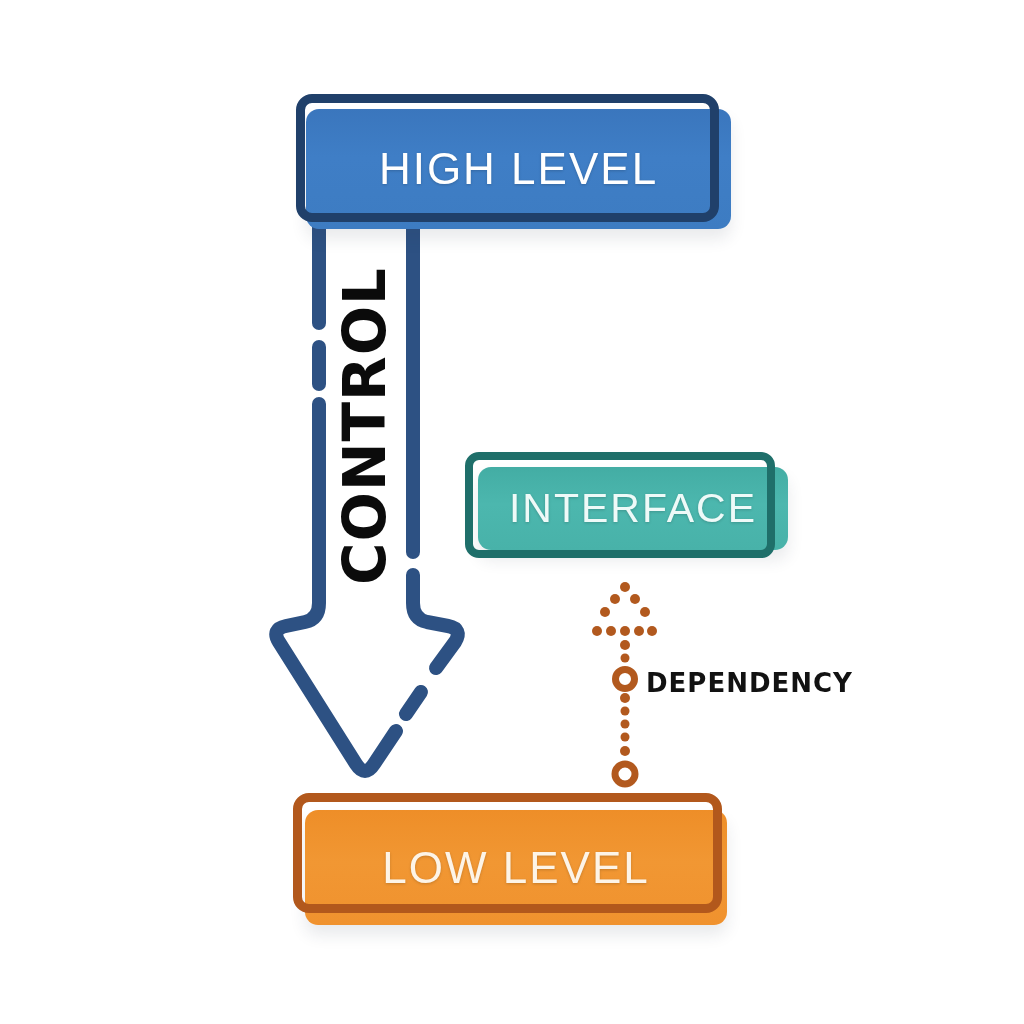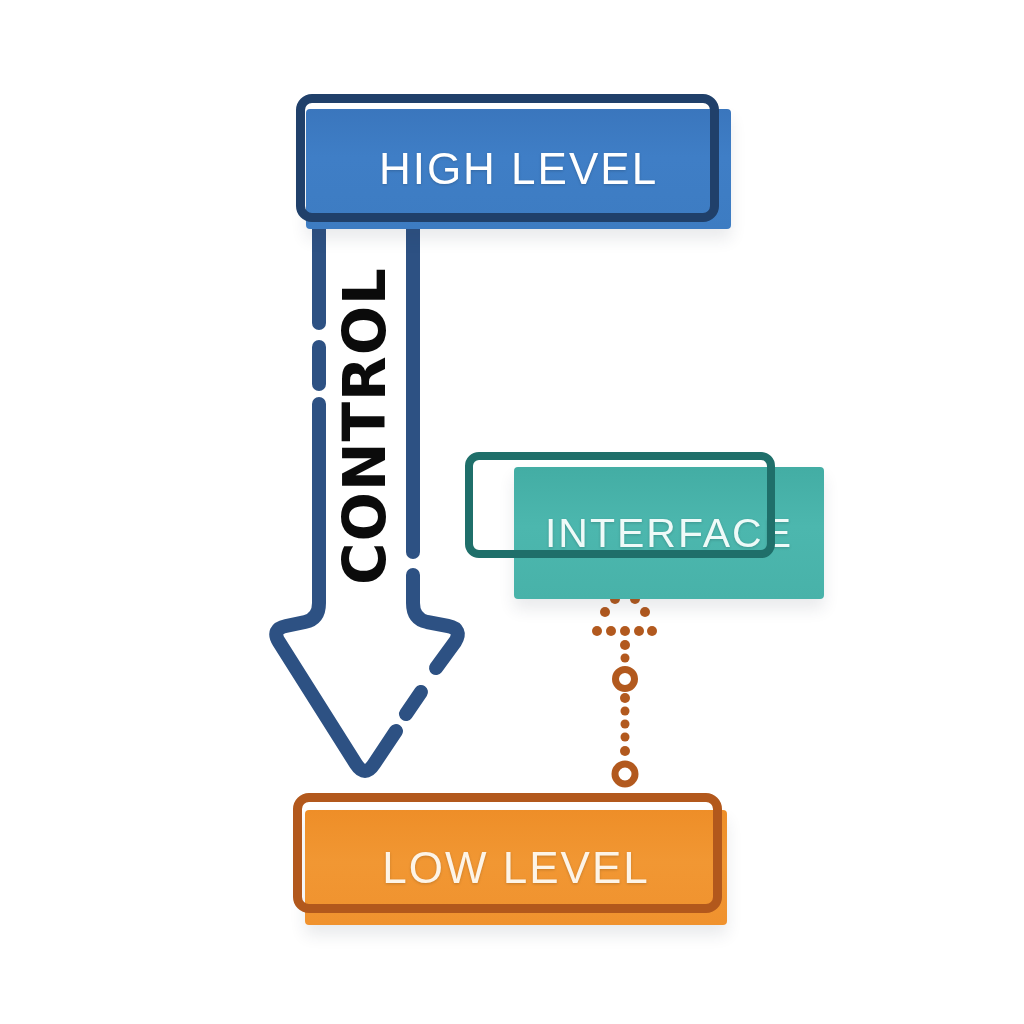--- a/index.html
+++ b/index.html
@@ -19,21 +19,21 @@
   
   .box-outline {
     position: absolute;
     border-radius: 16px;
     background: transparent;
     z-index: 3;
     pointer-events: none;
   }
   .box-fill {
     position: absolute;
-    border-radius: 4px;
+    border-radius: 13px;
     z-index: 2;
     display: flex;
     align-items: center;
     justify-content: center;
     box-shadow: 0 10px 16px rgba(40, 45, 70, 0.10);
   }
   .box-label {
     font-weight: 300;
     letter-spacing: 2px;
     text-shadow: 0 1px 3px rgba(0,0,0,0.18);
@@ -41,22 +41,22 @@
   }
 
   
   .hl-outline { left: 296px; top: 94px;  width: 405px; height: 110px; border: 9px solid #20406a; }
   .hl-fill    { left: 306px; top: 109px; width: 425px; height: 120px;
                 background: linear-gradient(180deg, #3a76bd 0%, #3f7ec6 40%, #3d7cc2 100%); }
   .hl-label   { color: #ffffff; font-size: 44px; }
 
   
   .if-outline { left: 465px; top: 452px; width: 294px; height: 90px; border: 8px solid #1f6f6a; border-radius: 14px; }
-  .if-fill    { left: 478px; top: 467px; width: 310px; height: 132px;
-                background: linear-gradient(180deg, #43ada4 0%, #4cb7ae 45%, #48b2a9 100%); margin-left: 36px; }
+  .if-fill    { left: 478px; top: 467px; width: 310px; height: 83px;
+                background: linear-gradient(180deg, #43ada4 0%, #4cb7ae 45%, #48b2a9 100%); }
   .if-label   { color: #eefaf8; font-size: 41px; }
 
   
   .ll-outline { left: 293px; top: 793px; width: 411px; height: 102px; border: 9px solid #b2581c; }
   .ll-fill    { left: 305px; top: 810px; width: 422px; height: 115px;
                 background: linear-gradient(180deg, #ee8e28 0%, #f19733 45%, #f0922e 100%); }
   .ll-label   { color: #fdf4e7; font-size: 44px; text-align: center; }
 
   
   .arrow-svg {
@@ -154,14 +154,15 @@
   </div>
   <div class="box-outline if-outline"></div>
 
   <div class="box-fill ll-fill">
     <span class="box-label ll-label">LOW LEVEL</span>
   </div>
   <div class="box-outline ll-outline"></div>
 
   <div class="control-label">CONTROL</div>
 
+  <div class="dependency-label">DEPENDENCY</div>
 
 </div>
 
 </body></html>

